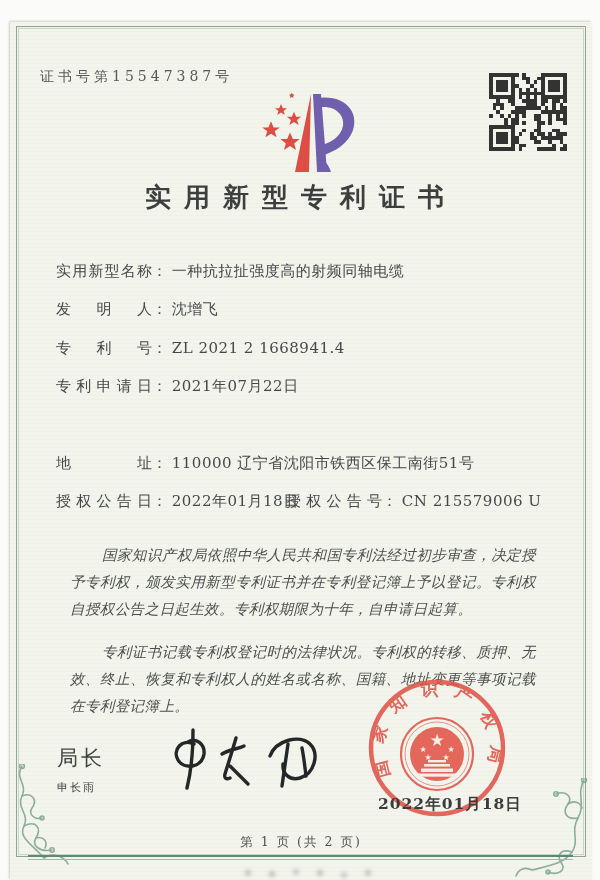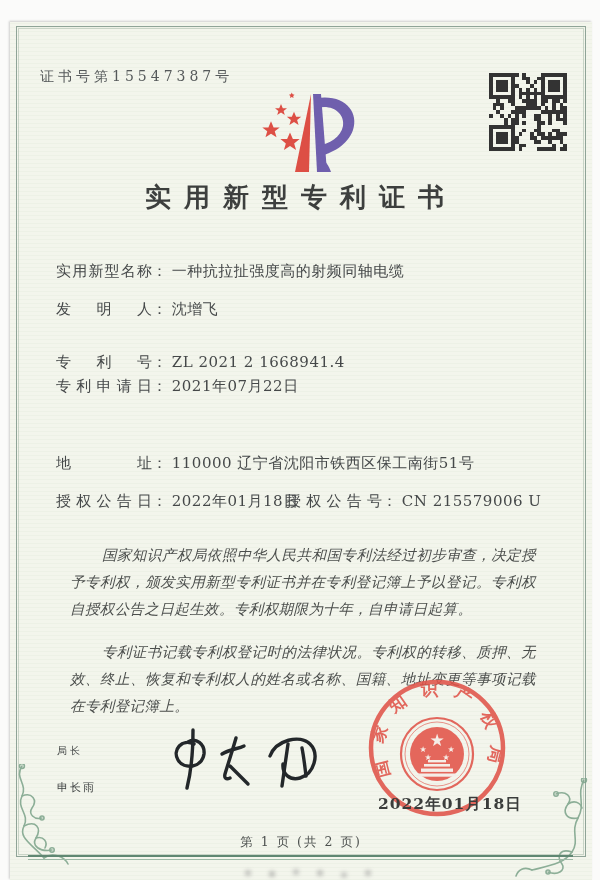--- a/index.html
+++ b/index.html
@@ -39,21 +39,21 @@
   }
   .colon{display:inline-block;}
   .fval{letter-spacing:0.5px;}
   .pair2{position:absolute;left:230px;top:0;}
   .paras{
     left:44px;top:504px;width:498px;color:#4b4e4c;
     font-style:italic;font-size:14.5px;line-height:27px;letter-spacing:0.4px;
     text-align:justify;
   }
   .paras p{margin:16px;text-indent:2.2em;}
-  .director-label{left:47px;top:722px;font-size:10px;color:#3f4242;letter-spacing:3px;}
+  .director-label{left:47px;top:722px;font-size:21px;color:#3f4242;letter-spacing:3px;}
   .director-name{left:47px;top:758px;font-size:11px;color:#3f4242;letter-spacing:2px;}
   .seal-date{
     left:368px;top:772px;font-size:15.5px;color:#3a3c3b;letter-spacing:1px;font-weight:600;
   }
   .footer{
     left:0;top:812px;width:100%;text-align:center;font-size:12.5px;color:#4c504e;letter-spacing:2px;
   }
   .bottom-rule{
     left:18px;top:833px;width:545px;height:2px;
     border-top:2px solid #5f8772;border-bottom:1px solid #9db9a6;
@@ -335,21 +335,21 @@
   <div class="abs title">实用新型专利证书</div>
 
   <div class="abs row" style="top:240px">
     <span class="flabel">实用新型名称</span><span class="colon">：</span>
     <span class="fval">一种抗拉扯强度高的射频同轴电缆</span>
   </div>
   <div class="abs row" style="top:278px">
     <span class="flabel">发明人</span><span class="colon">：</span>
     <span class="fval">沈增飞</span>
   </div>
-  <div class="abs row" style="top:331px">
+  <div class="abs row" style="top:317px">
     <span class="flabel">专利号</span><span class="colon">：</span>
     <span class="fval">ZL 2021 2 1668941.4</span>
   </div>
   <div class="abs row" style="top:355px">
     <span class="flabel">专利申请日</span><span class="colon">：</span>
     <span class="fval">2021年07月22日</span>
   </div>
   <div class="abs row" style="top:432px">
     <span class="flabel">地址</span><span class="colon">：</span>
     <span class="fval">110000 辽宁省沈阳市铁西区保工南街51号</span>

